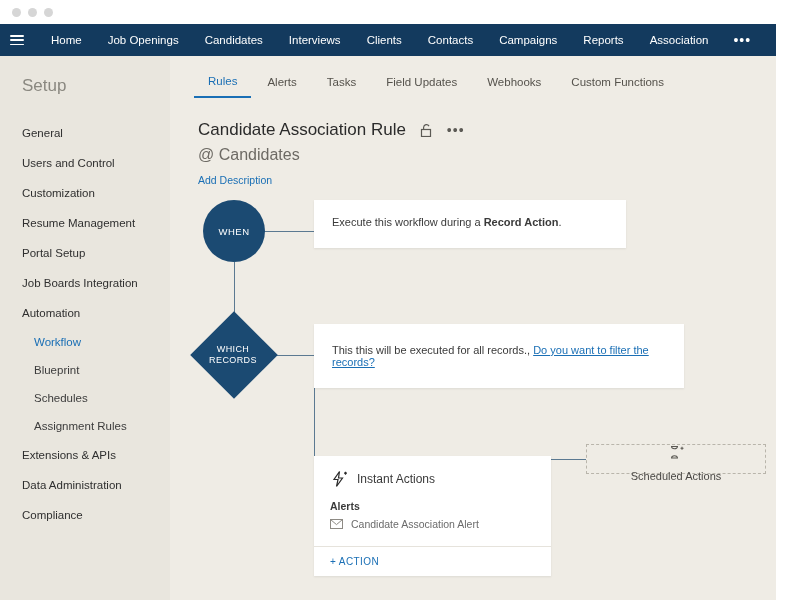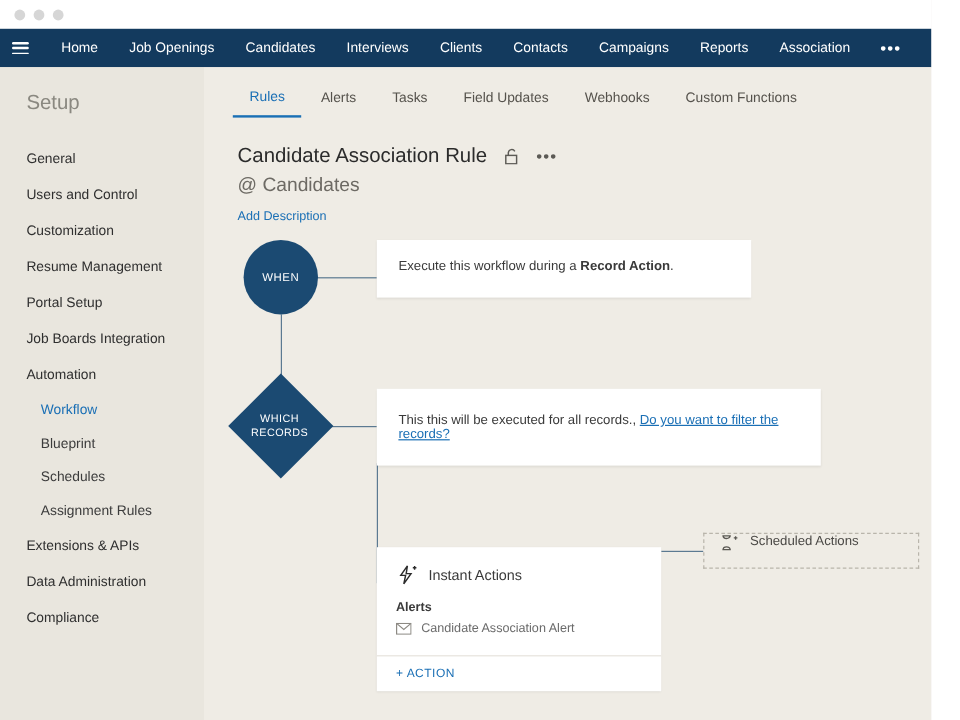--- a/index.html
+++ b/index.html
@@ -186,22 +186,23 @@
     padding: 9px 16px;
     font-size: 10px; color: #1a6fb5; letter-spacing: .4px;
     cursor: pointer;
   }
 
   .card-scheduled {
     position: absolute;
     left: 416px; top: 244px; width: 180px; height: 30px;
     border: 1px dashed #b9b5ab;
     background: transparent;
-    display: flex; gap: 10px;
+    display: flex; align-items: center; gap: 10px;
     padding: 0 12px;
+    flex-direction: column;
   }
   .scheduled-label { font-size: 11px; color: #4a4845; }
 
   .line { position: absolute; background: #5b7991; }
   .vline { width: 1px; }
   .hline { height: 1px; }
 
   svg.icon { display: block; }
 </style>
 </head>

